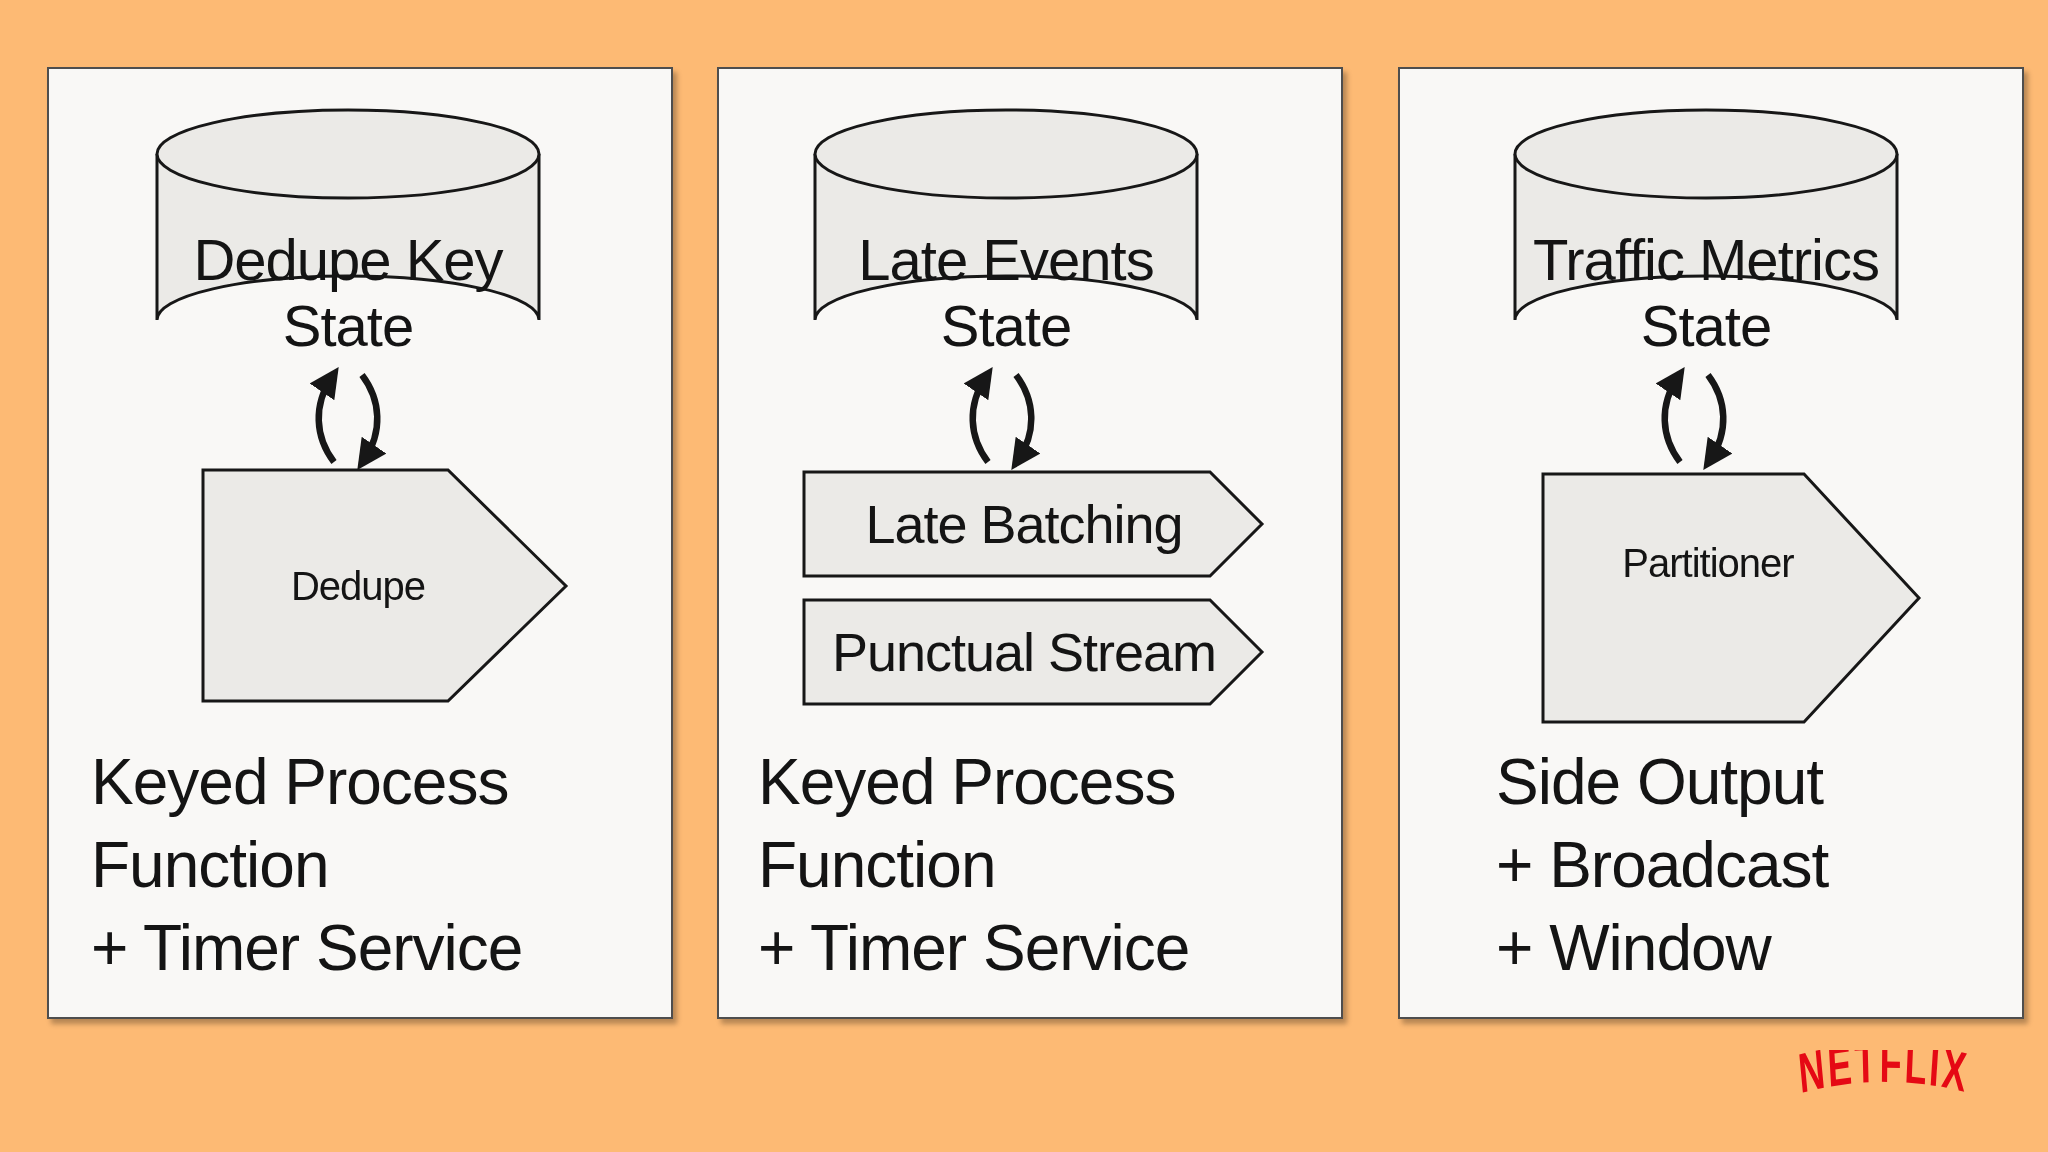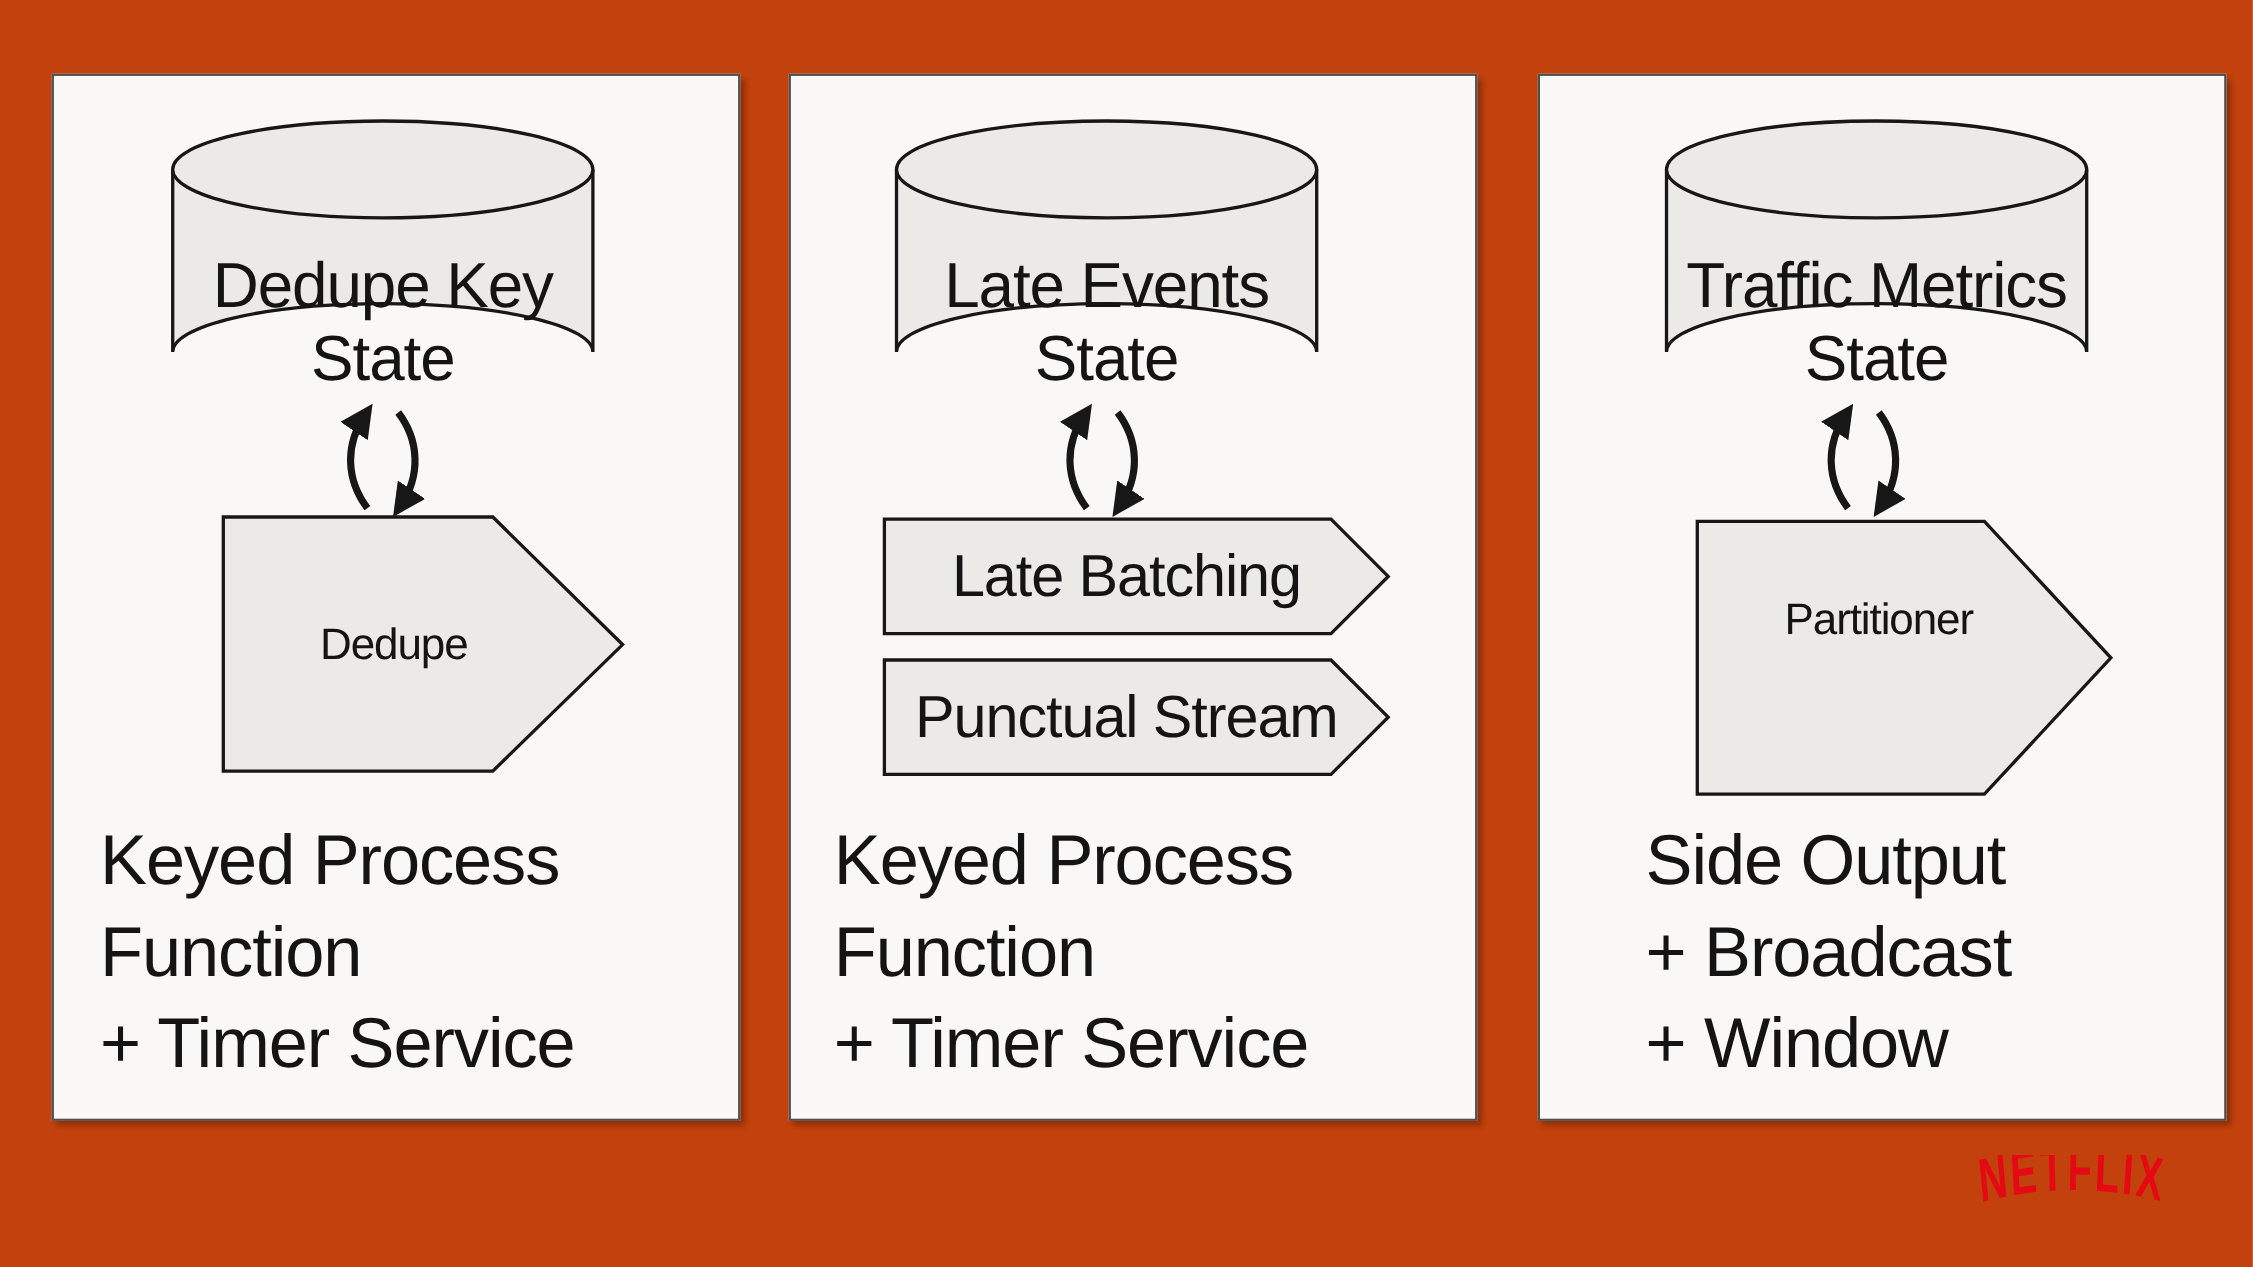--- a/index.html
+++ b/index.html
@@ -6,21 +6,21 @@
   body{
     background:#f1f0ed;
     font-family:"Liberation Sans", sans-serif;
     color:#141414;
     -webkit-font-smoothing:antialiased;
   }
   .stage{
     position:relative;
     width:2048px;
     height:1152px;
-    background:#c2410c;
+    background:#fdba74;
     overflow:hidden;
   }
   .panel{
     position:absolute;
     top:67px;
     width:626px;
     height:952px;
     background:#f9f8f6;
     border:2px solid #4e4e4e;
     box-sizing:border-box;

